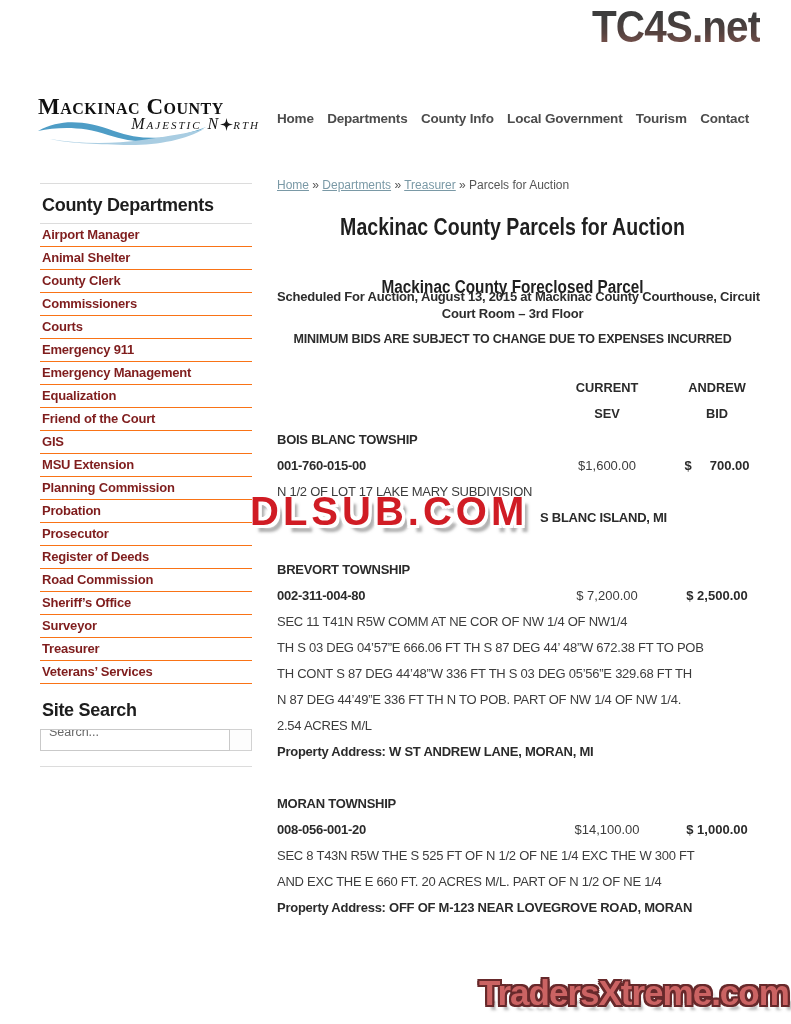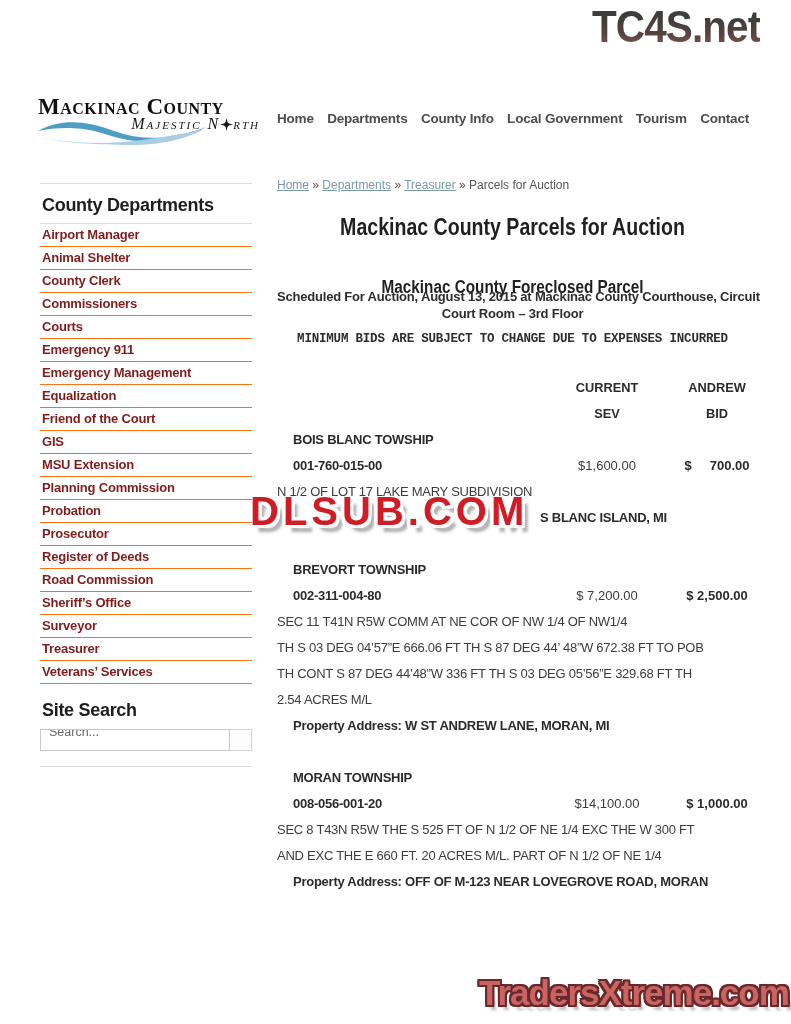--- a/index.html
+++ b/index.html
@@ -69,26 +69,26 @@
   .page-title{position:absolute;left:277px;top:199px;width:471px;text-align:center;
               font-size:23px;font-weight:bold;color:#1f1f1f;white-space:nowrap;
               transform:scaleX(.85);transform-origin:center top;}
   .sub-title{position:absolute;left:277px;top:262px;width:471px;text-align:center;
              font-size:18px;font-weight:bold;color:#1f1f1f;white-space:nowrap;
              transform:scaleX(.85);transform-origin:center top;}
   .schedule{position:absolute;left:277px;top:289px;width:471px;text-align:center;
             font-size:13px;font-weight:bold;color:#2d2d2d;line-height:16.5px;white-space:nowrap;
             letter-spacing:-.2px;}
   .notice{position:absolute;left:277px;top:332px;width:471px;text-align:center;
-          font-size:12.5px;font-weight:bold;color:#2d2d2d;letter-spacing:-.2px;white-space:nowrap;font-family:Liberation Mono, monospace;}
+          font-size:12.5px;font-weight:bold;color:#2d2d2d;letter-spacing:-.2px;white-space:nowrap;}
 
   .rows{position:absolute;left:277px;top:375px;width:471px;}
   .row{position:relative;height:26px;line-height:26px;font-size:13px;letter-spacing:-.25px;
        white-space:nowrap;color:#3c3c3c;}
-  .row .b{font-weight:bold;color:#2b2b2b;margin-left:16px;}
+  .row .b{font-weight:bold;color:#2b2b2b;}
   .row .sev{position:absolute;left:283px;width:94px;text-align:center;letter-spacing:0;}
   .row .bid{position:absolute;left:396px;width:88px;text-align:center;font-weight:bold;
             color:#2b2b2b;white-space:pre;letter-spacing:0;}
   .row .hdr{font-weight:bold;color:#2b2b2b;font-size:12.8px;}
   .row .addr-frag{position:absolute;left:263px;font-weight:bold;color:#2b2b2b;}
 </style>
 </head>
 <body>
 
 <div class="page">
@@ -173,20 +173,21 @@
       <div class="row"><span>N 1/2 OF LOT 17 LAKE MARY SUBDIVISION</span></div>
       <div class="row">
         <span class="addr-frag">S BLANC ISLAND, MI</span>
       </div>
       <div class="row"></div>
       <div class="row"><span class="b">BREVORT TOWNSHIP</span></div>
       <div class="row"><span class="b">002-311-004-80</span><span class="sev">$ 7,200.00</span><span class="bid">$ 2,500.00</span></div>
       <div class="row"><span>SEC 11 T41N R5W COMM AT NE COR OF NW 1/4 OF NW1/4</span></div>
       <div class="row"><span>TH S 03 DEG 04’57”E 666.06 FT TH S 87 DEG 44’ 48”W 672.38 FT TO POB</span></div>
       <div class="row"><span>TH CONT S 87 DEG 44’48”W 336 FT TH S 03 DEG 05’56”E 329.68 FT TH</span></div>
+      <div class="row"><span>N 87 DEG 44’49”E 336 FT TH N TO POB. PART OF NW 1/4 OF NW 1/4.</span></div>
       <div class="row"><span>2.54 ACRES M/L</span></div>
       <div class="row"><span class="b">Property Address: W ST ANDREW LANE, MORAN, MI</span></div>
       <div class="row"></div>
       <div class="row"><span class="b">MORAN TOWNSHIP</span></div>
       <div class="row"><span class="b">008-056-001-20</span><span class="sev">$14,100.00</span><span class="bid">$ 1,000.00</span></div>
       <div class="row"><span>SEC 8 T43N R5W THE S 525 FT OF N 1/2 OF NE 1/4 EXC THE W 300 FT</span></div>
       <div class="row"><span>AND EXC THE E 660 FT. 20 ACRES M/L. PART OF N 1/2 OF NE 1/4</span></div>
       <div class="row"><span class="b">Property Address: OFF OF M-123 NEAR LOVEGROVE ROAD, MORAN</span></div>
     </div>
 

